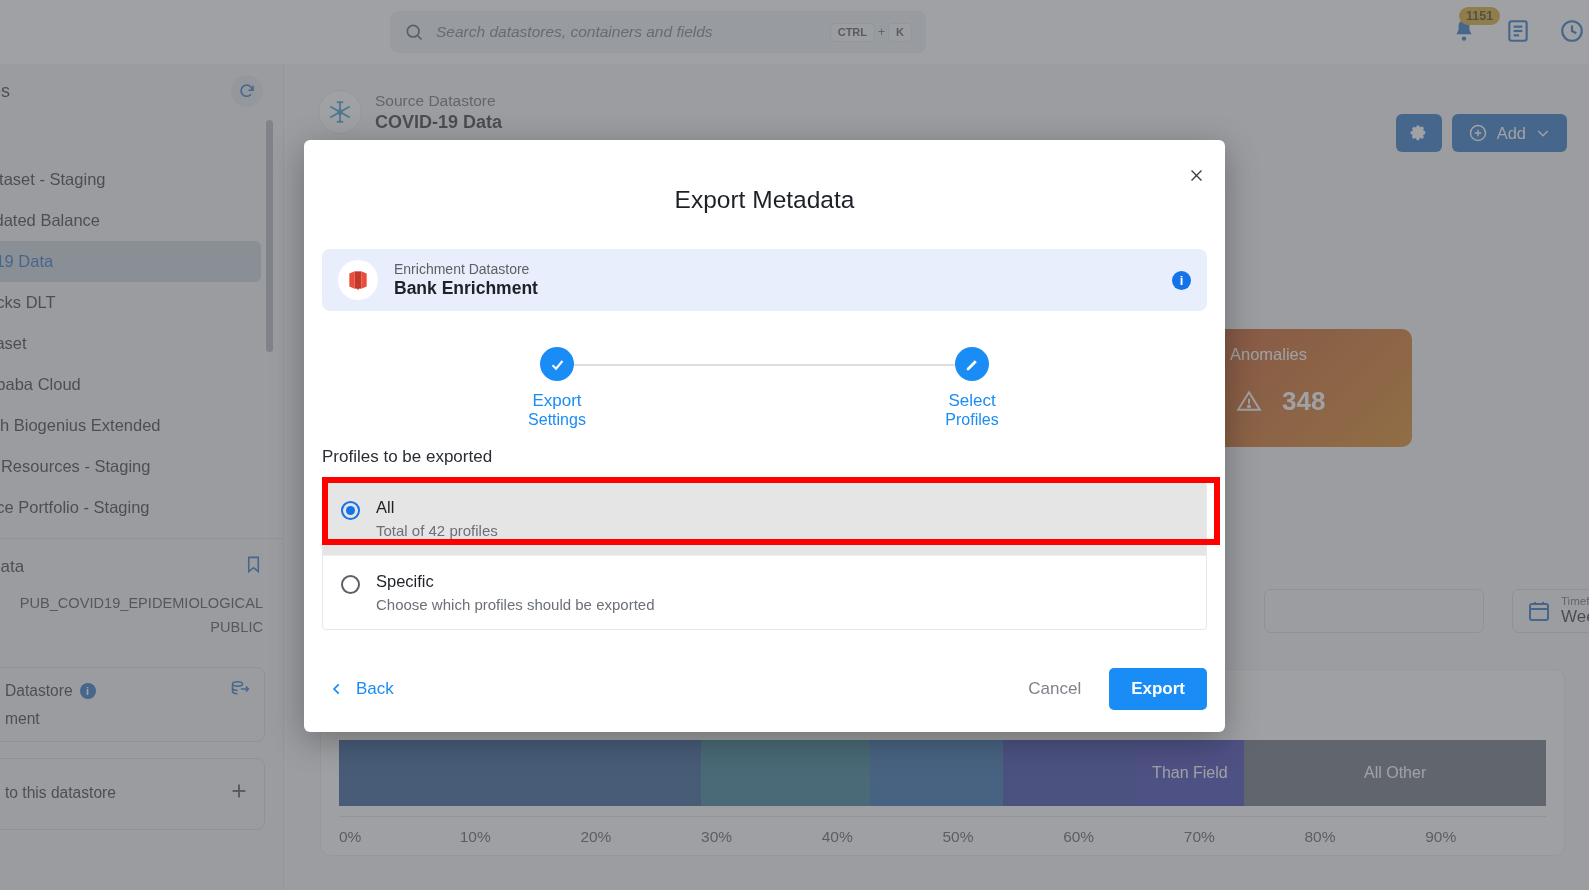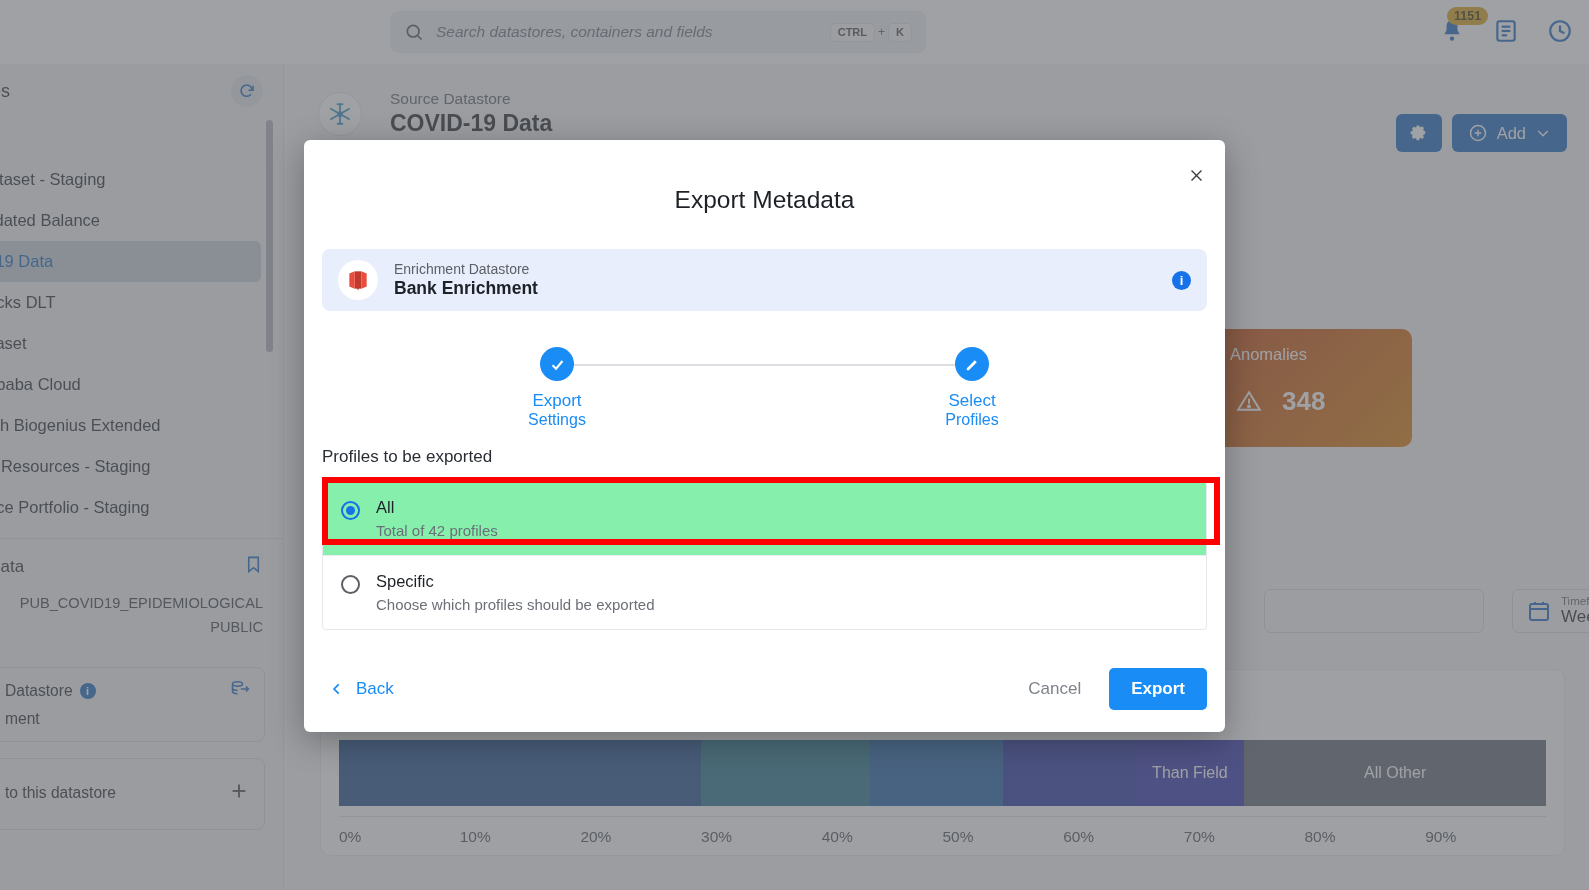--- a/index.html
+++ b/index.html
@@ -28,21 +28,21 @@
   .search-ph { color: #6b7280; font-size: 15.5px; flex: 1; font-style: italic; }
   .kbd-group { display: flex; align-items: center; gap: 3px; }
   .kbd {
     background: #f7f8f9; border: 1px solid #dcdfe4; border-radius: 5px;
     font-size: 11px; font-weight: bold; color: #44474c;
     padding: 3px 7px; line-height: 1;
   }
   .kbd-plus { font-size: 12px; color: #5c6066; }
 
   .top-icons {
-    position: absolute; right: 14px; top: 8px; height: 48px;
+    position: absolute; right: 2px; top: 8px; height: 48px;
     display: flex; align-items: center; gap: 26px;
   }
   .ti { position: relative; width: 28px; height: 28px; cursor: pointer; }
   .badge {
     position: absolute; left: 8px; top: -11px;
     background: #d8a117; color: #3a2f06; font-size: 12.5px; font-weight: bold;
     border-radius: 10px; padding: 2px 7px; line-height: 1.15; white-space: nowrap;
   }
 
   
@@ -99,27 +99,27 @@
   }
   .sb-collapse {
     position: absolute; left: 284px; top: 12px; width: 28px; height: 34px;
     background: #1565c0; border-radius: 0 8px 8px 0;
     display: flex; align-items: center; justify-content: center; color: #fff;
     cursor: pointer; font-size: 16px;
   }
 
   
   .main { position: absolute; left: 284px; top: 64px; right: 0; bottom: 0; background: #f4f5f7; }
-  .ds-header { display: flex; align-items: center; padding: 26px 0 0 34px; gap: 28px; }
+  .ds-header { display: flex; align-items: center; padding: 26px 0 0 34px; gap: 13px; }
   .ds-logo {
     width: 44px; height: 44px; border-radius: 50%; border: 1px solid #dfe1e5;
     background: #fff; display: flex; align-items: center; justify-content: center;
   }
   .ds-kicker { font-size: 15.5px; color: #5c6066; }
-  .ds-title { font-size: 23px; font-weight: bold; color: #1e2228; margin-top: 2px; }
+  .ds-title { font-size: 18px; font-weight: bold; color: #1e2228; margin-top: 2px; }
   .hdr-actions { position: absolute; right: 22px; top: 50px; display: flex; gap: 10px; }
   .gear-btn {
     width: 46px; height: 38px; background: #1565c0; border-radius: 6px;
     display: flex; align-items: center; justify-content: center; cursor: pointer;
   }
   .add-btn {
     height: 38px; background: #1565c0; border-radius: 6px; color: #fff;
     display: flex; align-items: center; gap: 9px; padding: 0 16px;
     font-size: 16.5px; cursor: pointer;
   }
@@ -220,21 +220,21 @@
   .step-l2 { font-size: 16px; color: #1a8cf5; }
 
   .m-section-label {
     margin: 20px 0 0 18px; font-size: 17px; color: #2a2e34;
   }
   .radio-group { margin: 14px 18px 0 18px; border: 1px solid #e6e8eb; border-radius: 4px; overflow: hidden; }
   .radio-row {
     display: flex; align-items: flex-start; gap: 16px; padding: 16px 18px;
     cursor: pointer;
   }
-  .radio-row.selected { background: #86efac; }
+  .radio-row.selected { background: #e5e5e5; }
   .radio-row + .radio-row { border-top: 1px solid #eceef1; }
   .radio-outer {
     width: 19px; height: 19px; border-radius: 50%; border: 2px solid #5c6066;
     flex: none; margin-top: 3px; display: flex; align-items: center; justify-content: center;
   }
   .radio-row.selected .radio-outer { border-color: #1672e8; }
   .radio-inner { width: 9px; height: 9px; border-radius: 50%; background: #1672e8; }
   .radio-t1 { font-size: 16.5px; color: #1e2228; }
   .radio-t2 { font-size: 15px; color: #6b7078; margin-top: 5px; }
 

